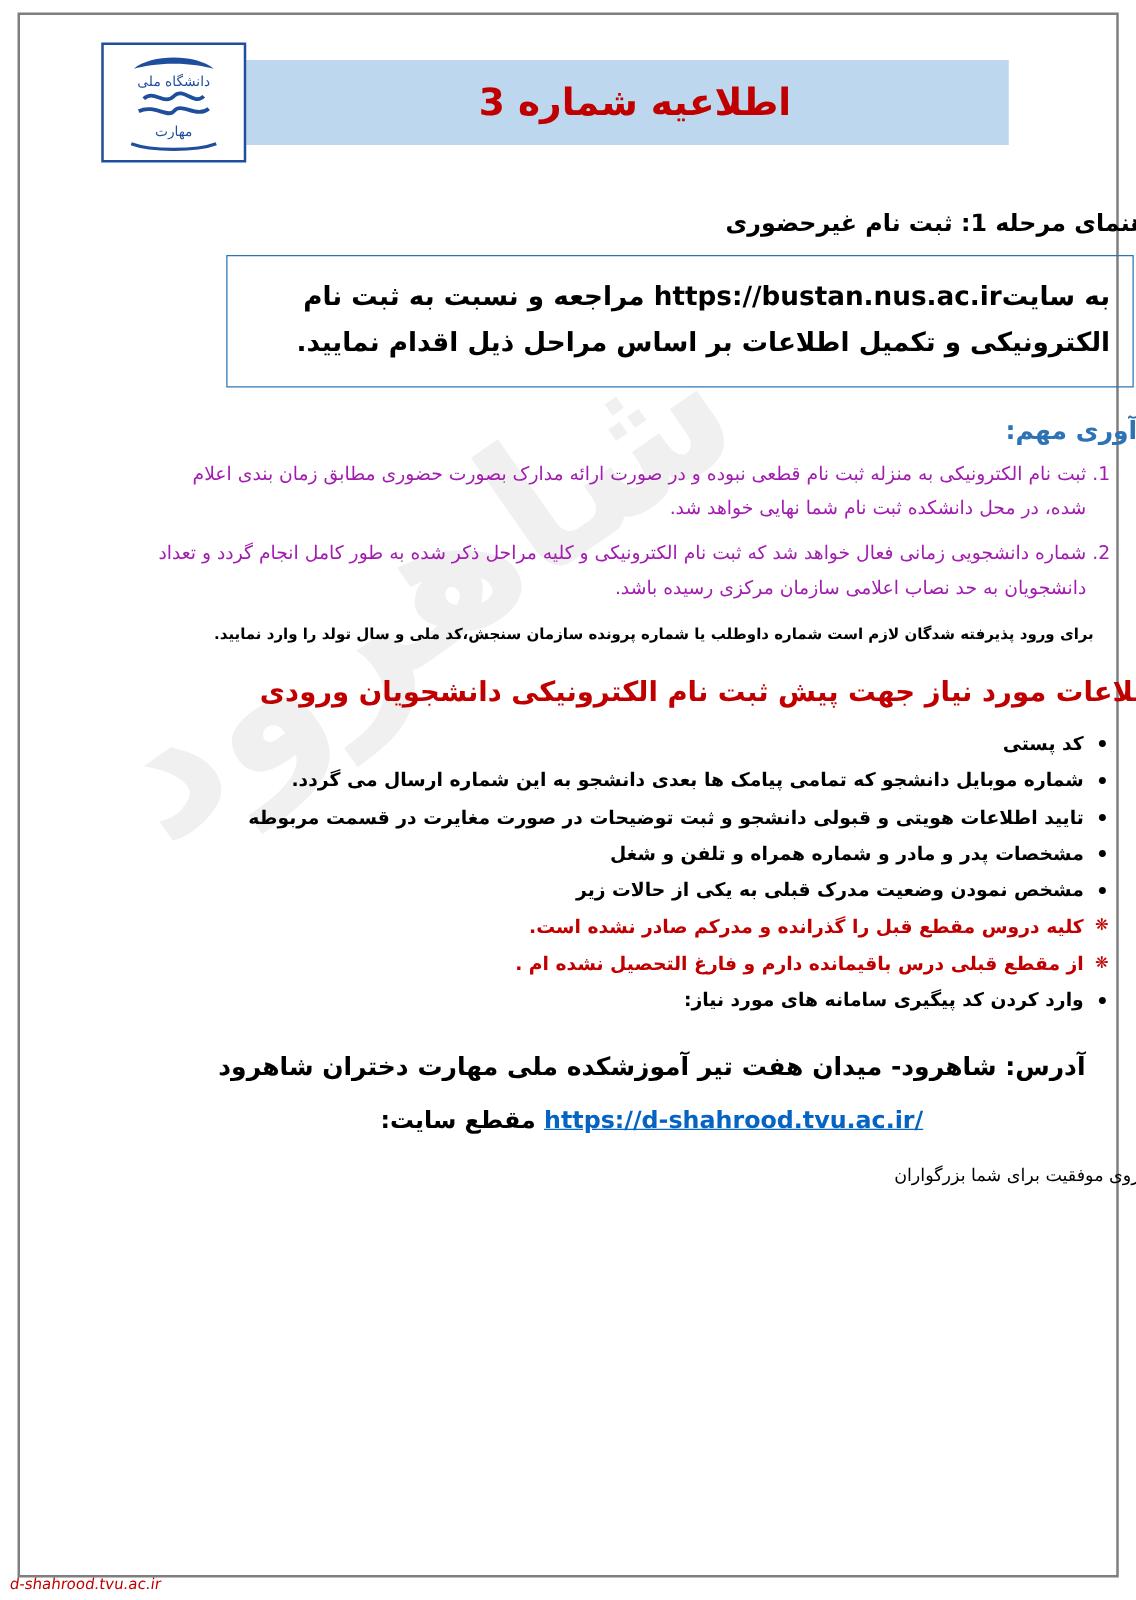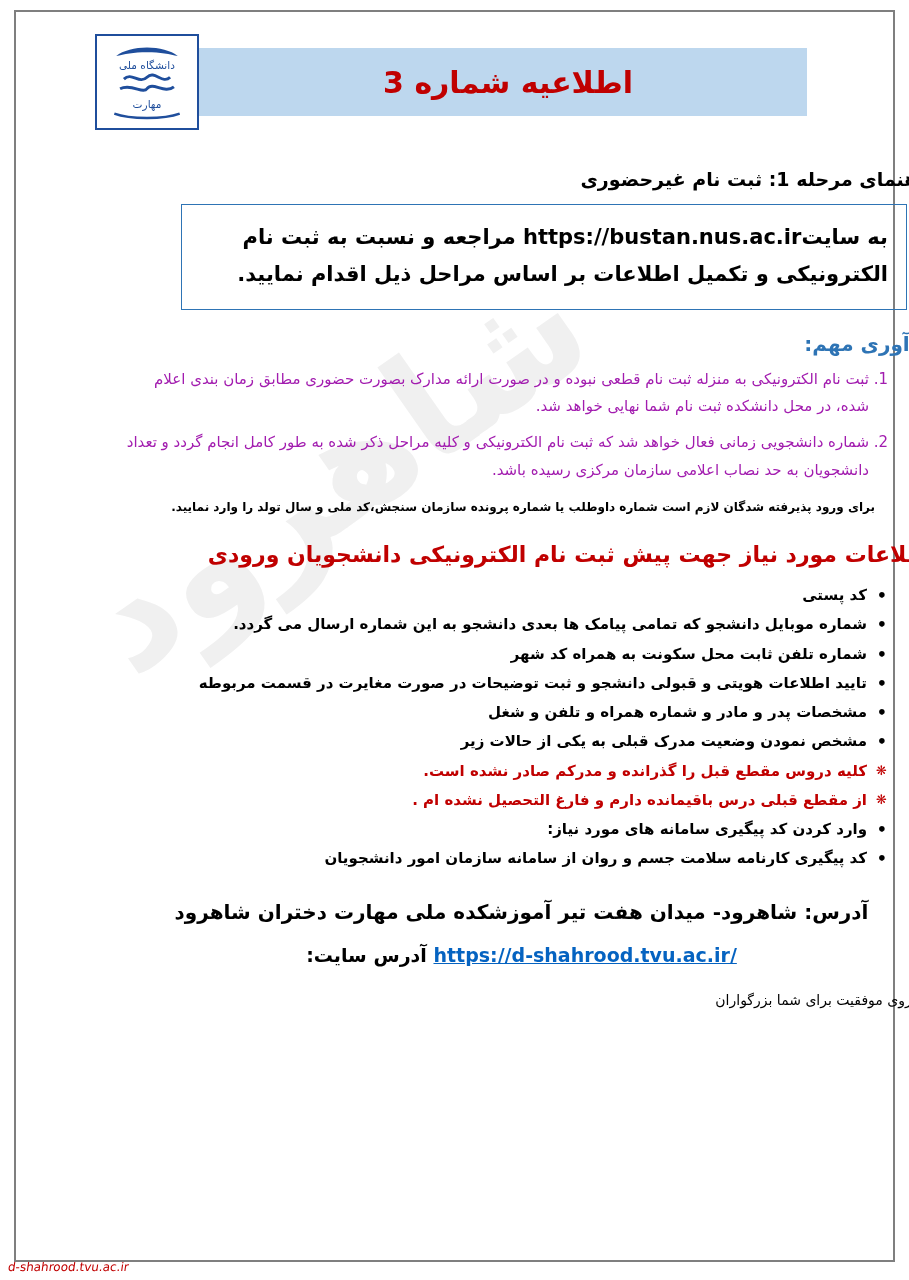--- a/index.html
+++ b/index.html
@@ -78,23 +78,23 @@
     padding-left: 24px;
   }
   .title-band .t {
     color: #c00000;
     font-size: 30px;
     font-weight: bold;
     direction: rtl;
   }
   .logo {
     position: absolute;
-    left: 17px;
+    left: 3px;
     top: 12px;
-    width: 104px;
+    width: 116px;
     height: 96px;
     border: 2px solid #1f4e9c;
     box-sizing: border-box;
     background: #ffffff;
     display: flex;
     align-items: center;
     justify-content: center;
     overflow: hidden;
   }
   .logo svg { display: block; }
@@ -293,34 +293,32 @@
       <li>شماره دانشجویی زمانی فعال خواهد شد که ثبت نام الکترونیکی و کلیه مراحل ذکر شده به طور کامل انجام گردد و تعداد دانشجویان به حد نصاب اعلامی سازمان مرکزی رسیده باشد.</li>
     </ol>
 
     <div class="note">برای ورود پذیرفته شدگان لازم است شماره داوطلب یا شماره پرونده سازمان سنجش،کد ملی و سال تولد را وارد نمایید.</div>
 
     <div class="red-head">اطلاعات مورد نیاز جهت پیش ثبت نام الکترونیکی دانشجویان ورودی</div>
 
     <ul class="reqs">
       <li>کد پستی</li>
       <li>شماره موبایل دانشجو که تمامی پیامک ها بعدی دانشجو به این شماره ارسال می گردد.</li>
-      <li>شماره تلفن ثابت محل سکونت به همراه کد شهر</li>
       <li>تایید اطلاعات هویتی و قبولی دانشجو و ثبت توضیحات در صورت مغایرت در قسمت مربوطه</li>
       <li>مشخصات پدر و مادر و شماره همراه و تلفن و شغل</li>
       <li>مشخص نمودن وضعیت مدرک قبلی به یکی از حالات زیر</li>
       <li class="diamond">کلیه دروس مقطع قبل را گذرانده و مدرکم صادر نشده است.</li>
       <li class="diamond">از مقطع قبلی درس باقیمانده دارم و فارغ التحصیل نشده ام .</li>
       <li>وارد کردن کد پیگیری سامانه های مورد نیاز:</li>
-      <li>کد پیگیری کارنامه سلامت جسم و روان از سامانه سازمان امور دانشجویان</li>
     </ul>
 
     <div class="addr">آدرس: شاهرود- میدان هفت تیر آموزشکده ملی مهارت دختران شاهرود</div>
 
     <div class="siteaddr">
       <a href="#">https://d-shahrood.tvu.ac.ir/</a>
-      <span>آدرس سایت:</span>
+      <span>مقطع سایت:</span>
     </div>
 
     <div class="closing">با آرزوی موفقیت برای شما بزرگواران</div>
   </div>
 
   <div class="footer-tag">d-shahrood.tvu.ac.ir</div>
 </div>
 
 </body></html>

